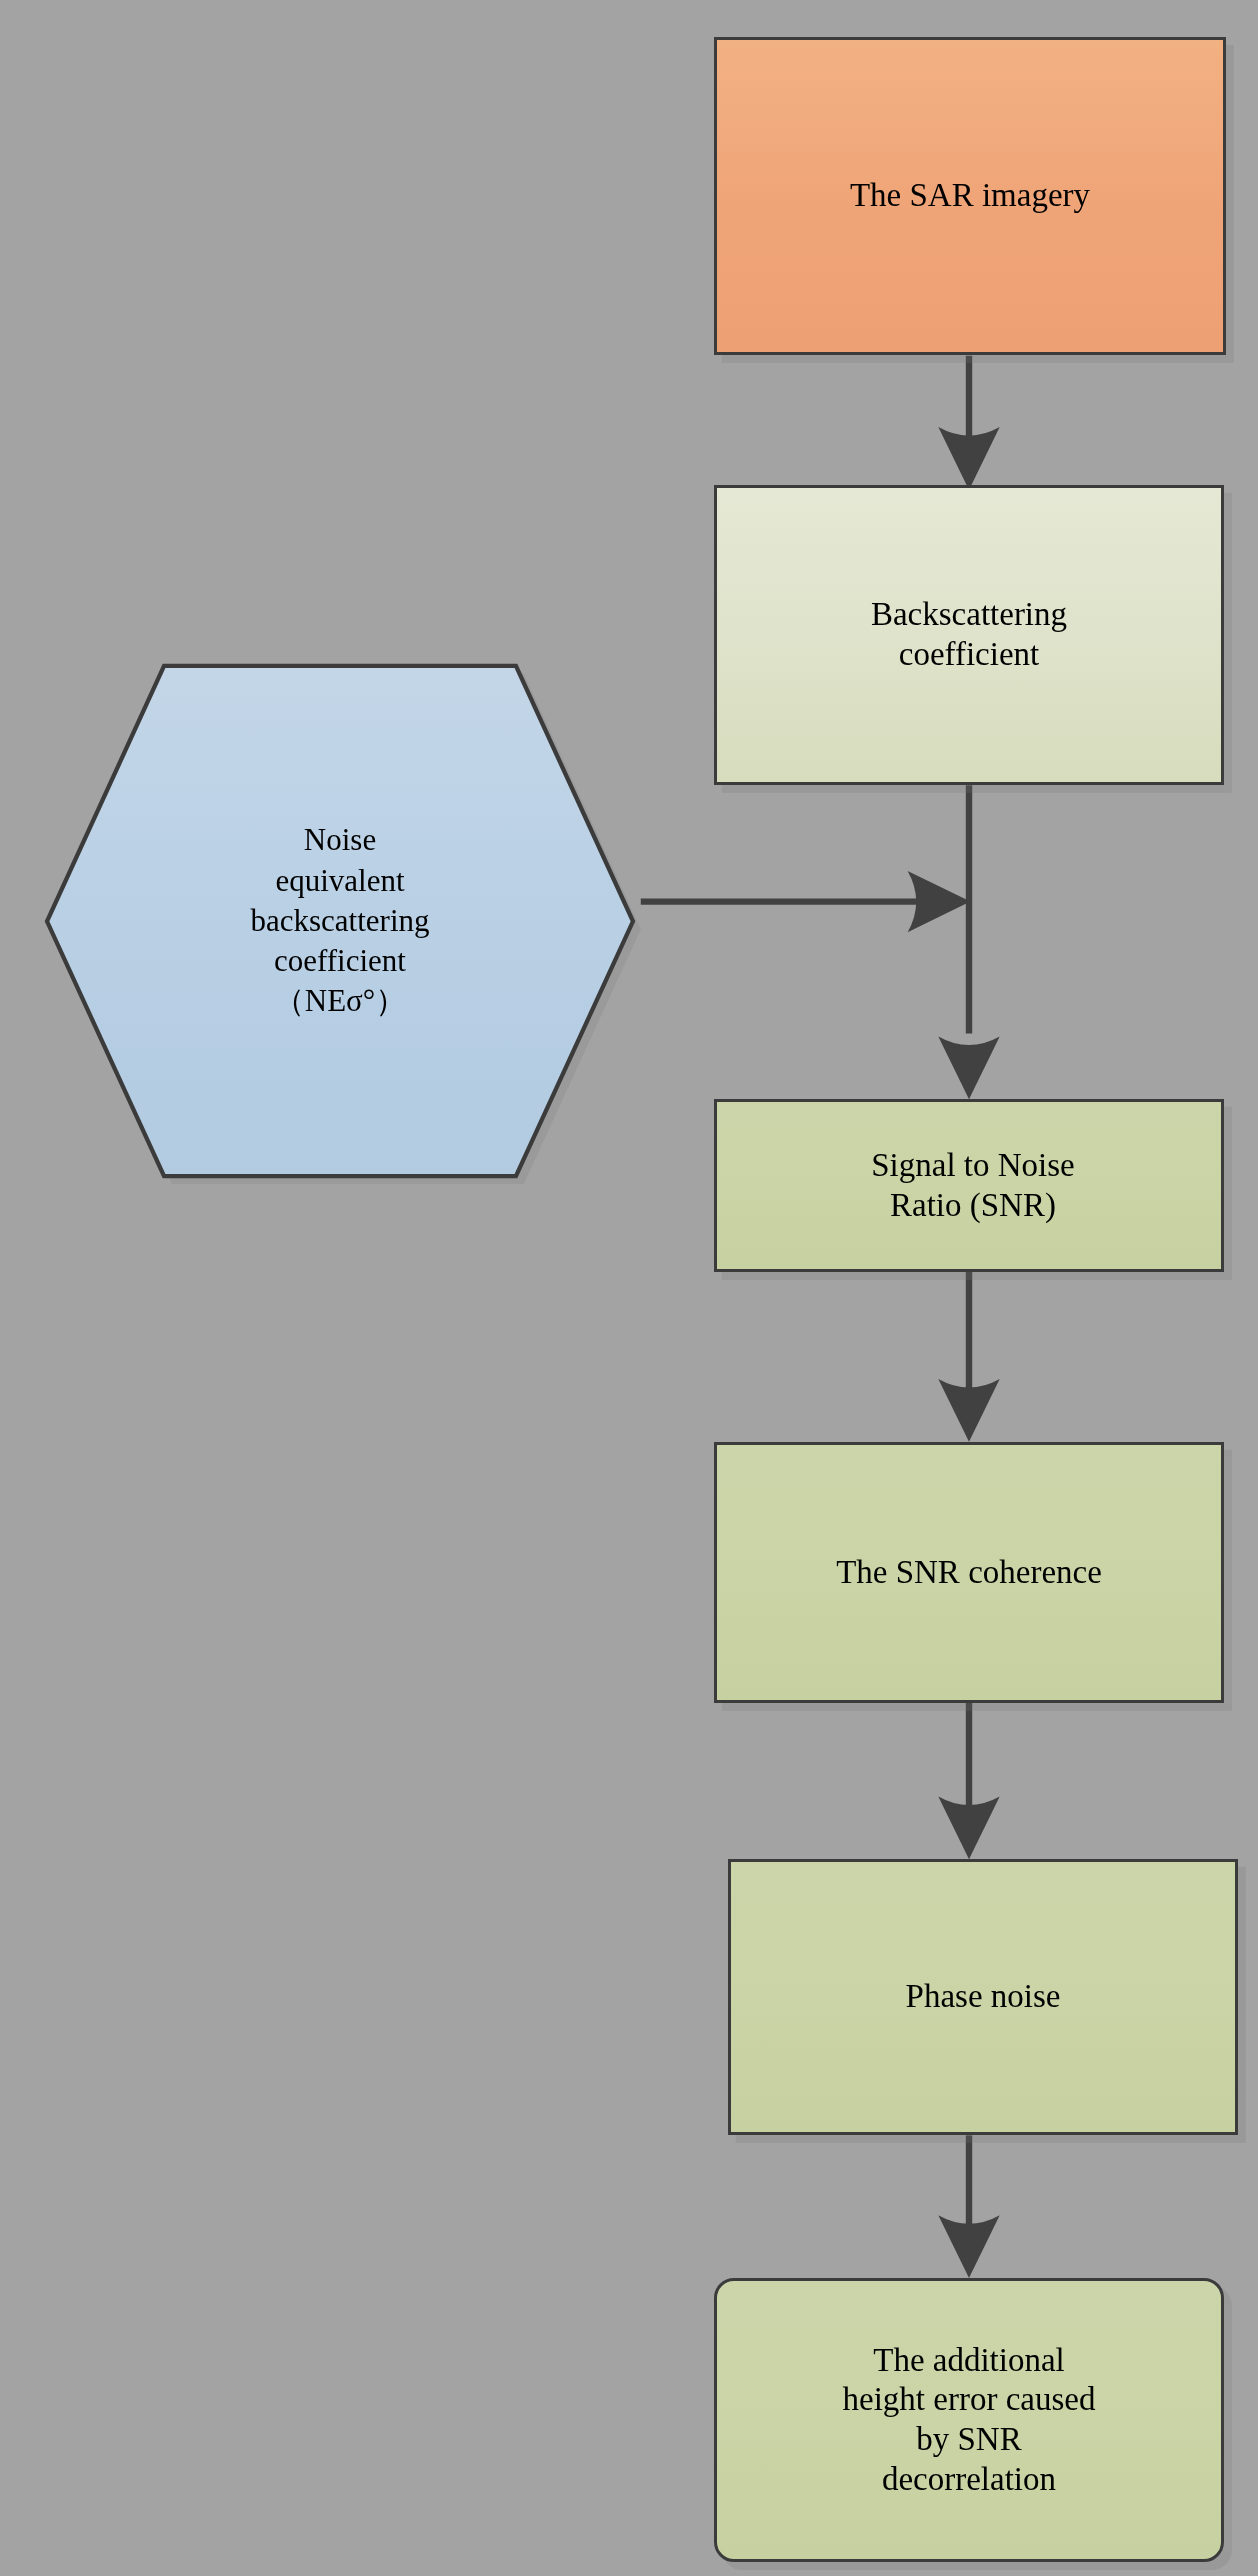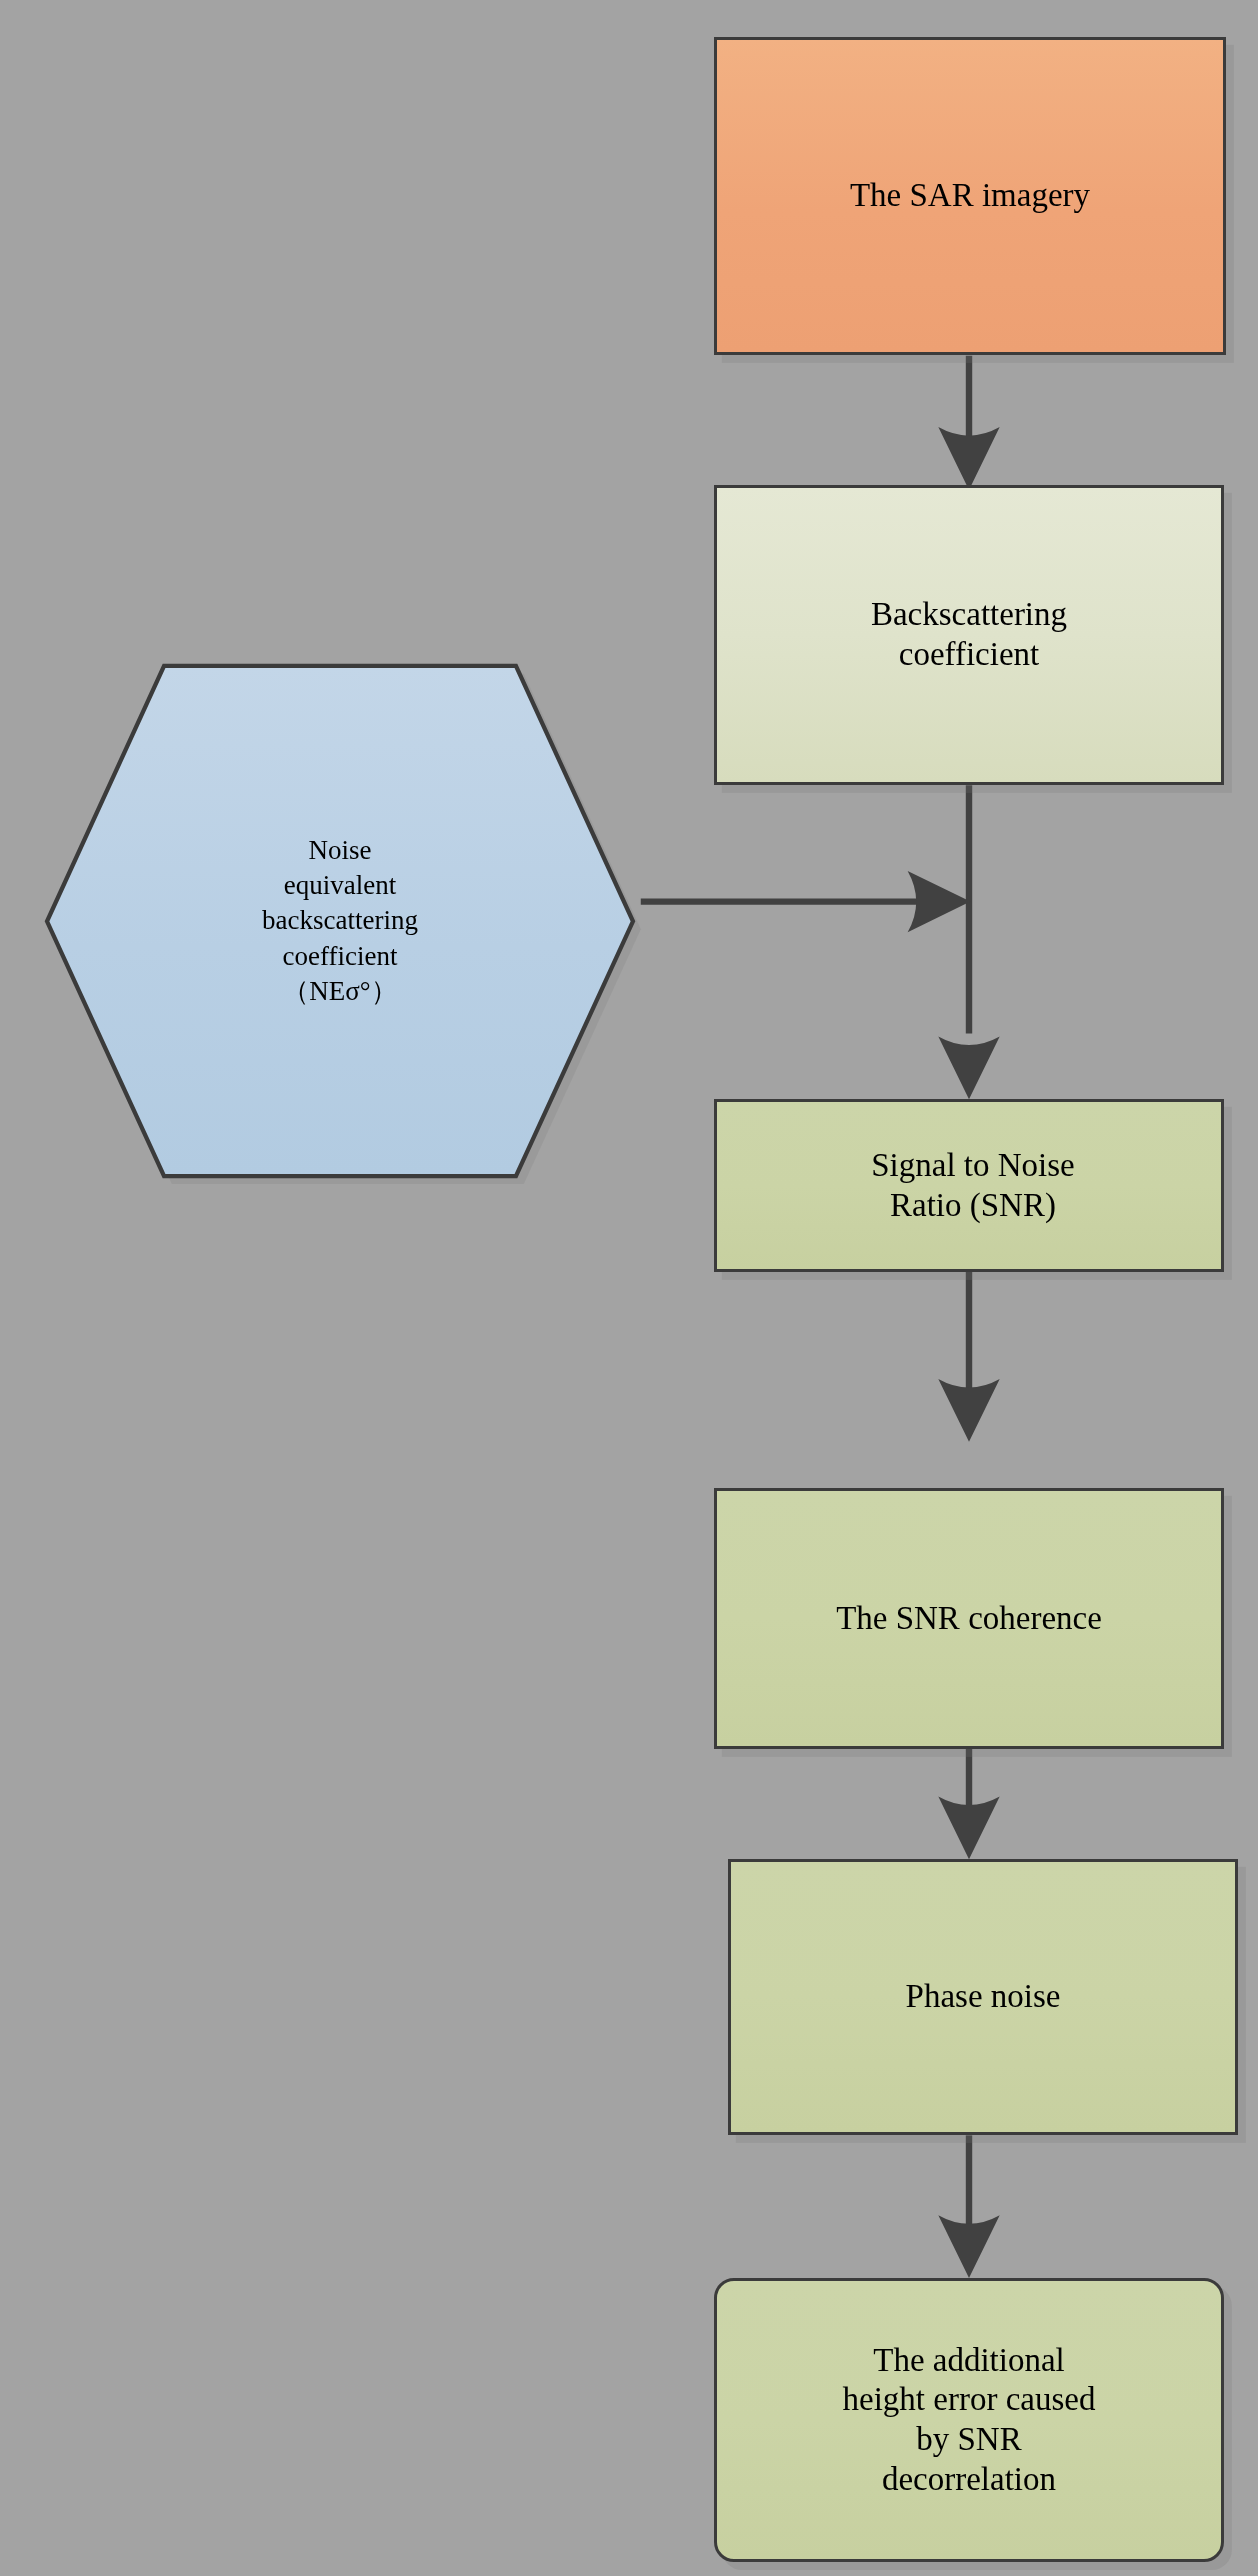--- a/index.html
+++ b/index.html
@@ -87,21 +87,21 @@
   }
   .conn line, .conn path.stem {
     stroke: #414141;
     stroke-width: 9;
     fill: none;
   }
   .arrowhead {
     fill: #414141;
     stroke: none;
   }
-  .fs-44 { font-size: 27px; }
+  .fs-44 { font-size: 31px; }
   .fs-46 { font-size: 33px; }
 </style>
 </head>
 <body>
 
 <div id="canvas">
 
   <svg class="conn" style="left:0; top:0; width:1258px; height:2576px;" viewBox="0 0 1763 3609">
 
     <g>
@@ -161,21 +161,21 @@
 backscattering
 coefficient
 （NEσ°）</div>
   </div>
 
   <div class="node rect green fs-46" style="left:714px; top:1099px; width:510px; height:173px;padding-left:8px;">
     <span class="label">Signal to Noise
 Ratio (SNR)</span>
   </div>
 
-  <div class="node rect green fs-46" style="left:714px; top:1488px; width:510px; height:261px;">
+  <div class="node rect green fs-46" style="left:714px; top:1442px; width:510px; height:261px;">
     <span class="label">The SNR  coherence</span>
   </div>
 
   <div class="node rect green fs-46" style="left:714px; top:1859px; width:510px; height:276px;margin-left:14px;">
     <span class="label">Phase noise</span>
   </div>
 
   <div class="node rect green fs-46" style="left:714px; top:2278px; width:510px; height:284px;border-radius:20px;">
     <span class="label">The additional
 height error caused

